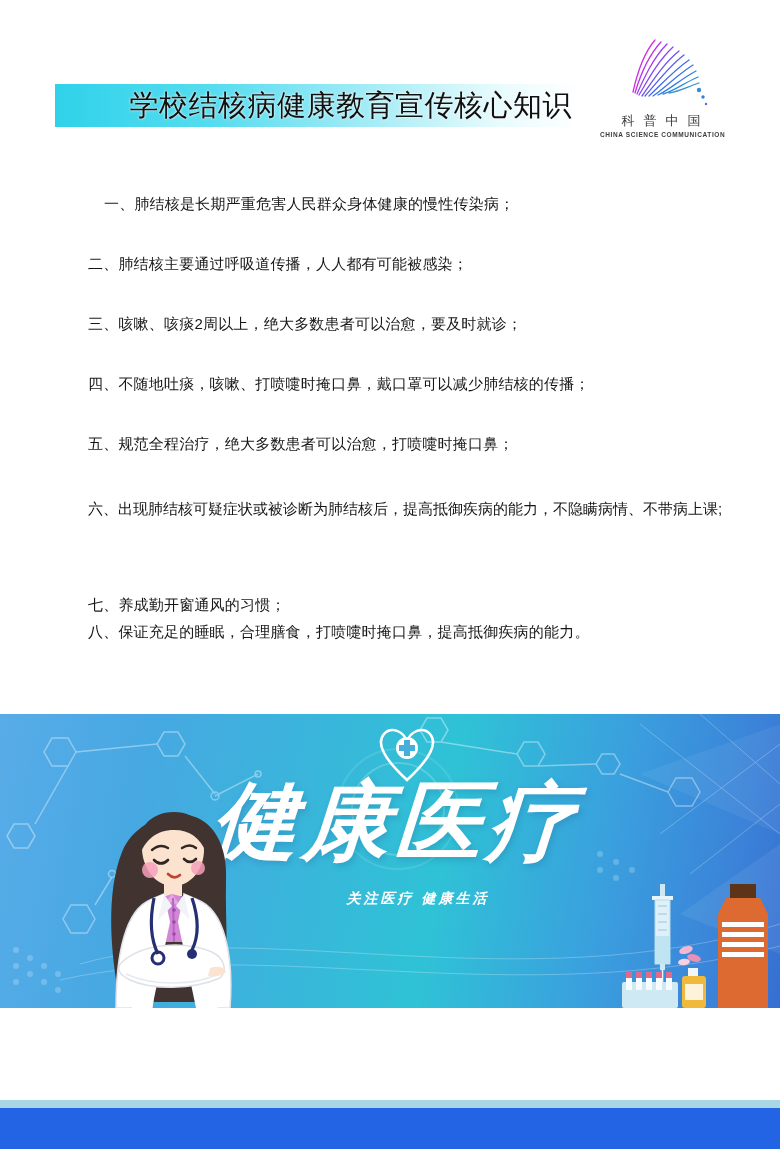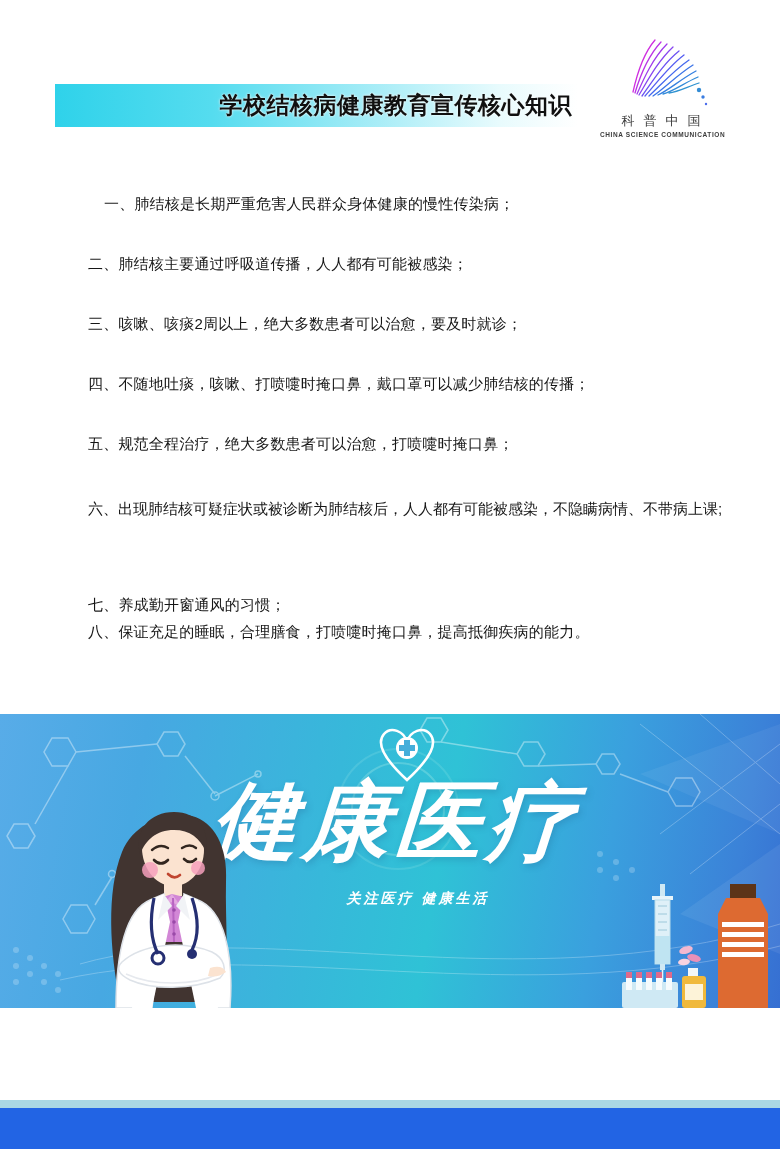--- a/index.html
+++ b/index.html
@@ -13,21 +13,21 @@
   }
 
   
   .title-bar {
     position:absolute; left:55px; top:84px; width:523px; height:43px;
     background:linear-gradient(to right,#2fd2ea 0%,#55dcef 30%,#a9edf7 62%,#e8fbfd 85%,#ffffff 100%);
     display:flex; align-items:center; justify-content:flex-end;
     padding-right:6px;
   }
   .title-bar .title {
-    font-size:23px; font-weight:bold; color:#101010;
+    font-size:29px; font-weight:normal; color:#101010;
     letter-spacing:0.5px; white-space:nowrap;
     text-shadow:0 0 3px rgba(255,255,255,.85), 0 0 1px rgba(255,255,255,.9);
   }
 
   
   .logo { position:absolute; left:600px; top:34px; width:122px; text-align:center; }
   .logo .swoosh { display:block; margin:0 auto; }
   .logo .cn {
     margin-top:2px; font-size:13px; font-weight:normal; color:#3c3c3c;
     letter-spacing:9px; padding-left:9px; white-space:nowrap;
@@ -113,21 +113,21 @@
   <div class="cn">科普中国</div>
   <div class="en">CHINA SCIENCE COMMUNICATION</div>
 </div>
 
 <div class="content">
   <div class="kp">一、肺结核是长期严重危害人民群众身体健康的慢性传染病；</div>
   <div class="kp">二、肺结核主要通过呼吸道传播，人人都有可能被感染；</div>
   <div class="kp">三、咳嗽、咳痰2周以上，绝大多数患者可以治愈，要及时就诊；</div>
   <div class="kp">四、不随地吐痰，咳嗽、打喷嚏时掩口鼻，戴口罩可以减少肺结核的传播；</div>
   <div class="kp">五、规范全程治疗，绝大多数患者可以治愈，打喷嚏时掩口鼻；</div>
-  <div class="kp">六、出现肺结核可疑症状或被诊断为肺结核后，人人都有可能被感染，不隐瞒病情、不带病上课;</div>
+  <div class="kp">六、出现肺结核可疑症状或被诊断为肺结核后，提高抵御疾病的能力，不隐瞒病情、不带病上课;</div>
   <div class="kp">七、养成勤开窗通风的习惯；</div>
   <div class="kp">八、保证充足的睡眠，合理膳食，打喷嚏时掩口鼻，提高抵御疾病的能力。</div>
 </div>
 
 <div class="banner">
 
   <svg class="deco" width="780" height="294" viewBox="0 0 780 294">
     <g stroke="#ffffff" fill="none" opacity="0.38" stroke-width="1.5">
       <polygon points="76,38 68,52 52,52 44,38 52,24 68,24"></polygon>
       <polygon points="185,30 178,42 164,42 157,30 164,18 178,18"></polygon>

